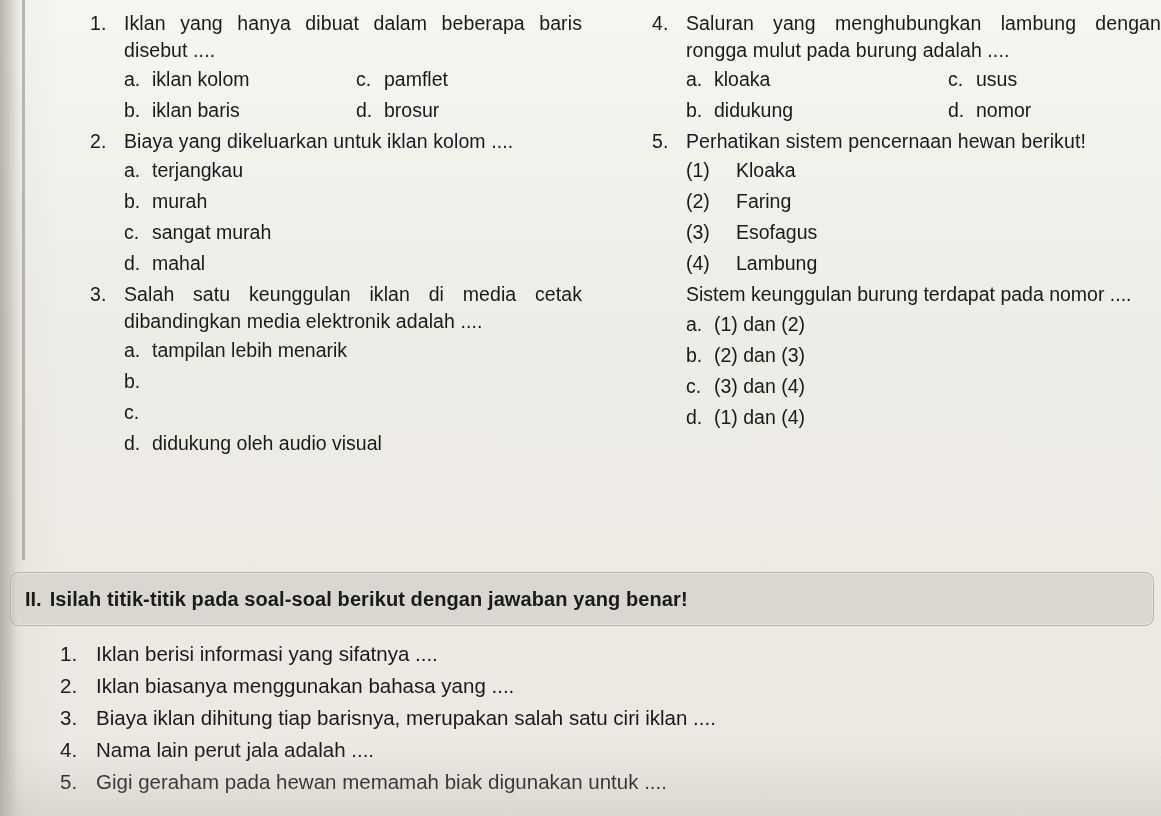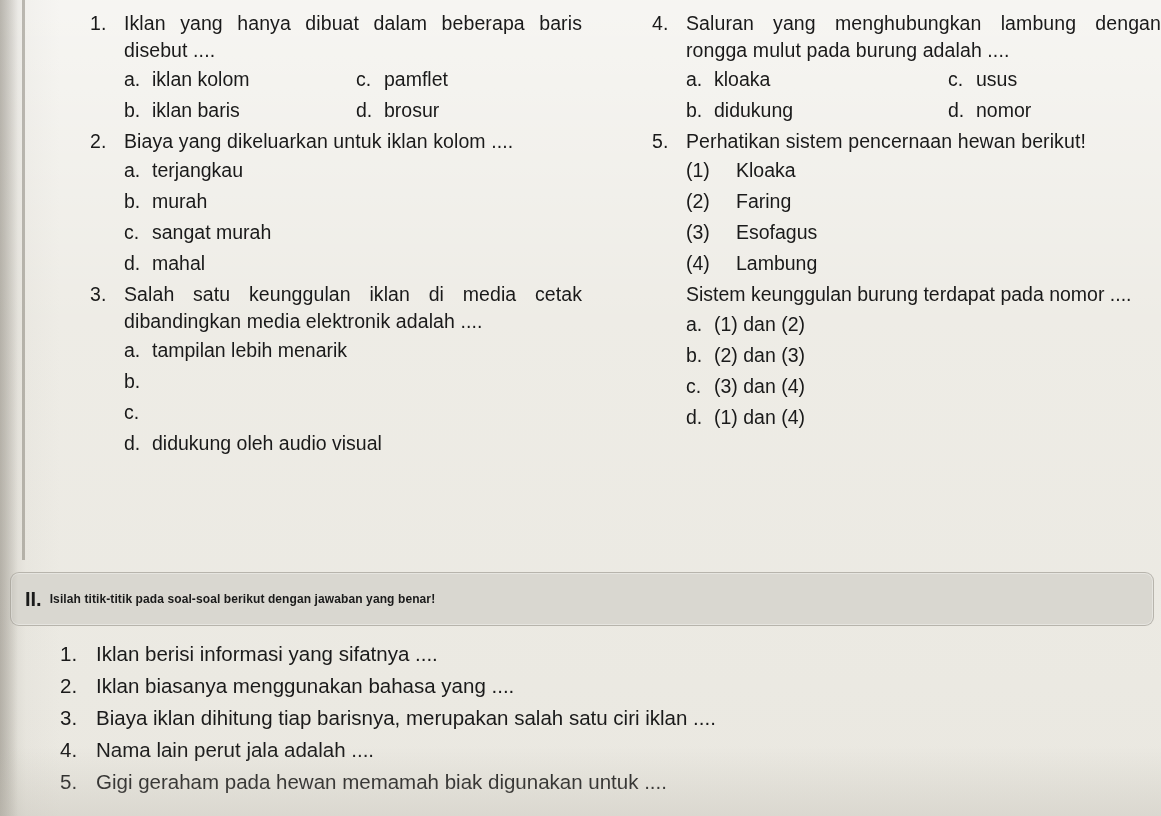--- a/index.html
+++ b/index.html
@@ -115,21 +115,21 @@
     align-items: center;
   }
   .section-bar .sec-num {
     font-weight: bold;
     font-size: 20px;
     margin-left: 14px;
     margin-right: 8px;
   }
   .section-bar .sec-title {
     font-weight: bold;
-    font-size: 12px;
+    font-size: 20px;
     letter-spacing: 0.1px;
   }
 
   .fill-list {
     position: absolute;
     left: 60px;
     top: 638px;
     width: 1080px;
     font-size: 20.5px;
     line-height: 32px;

